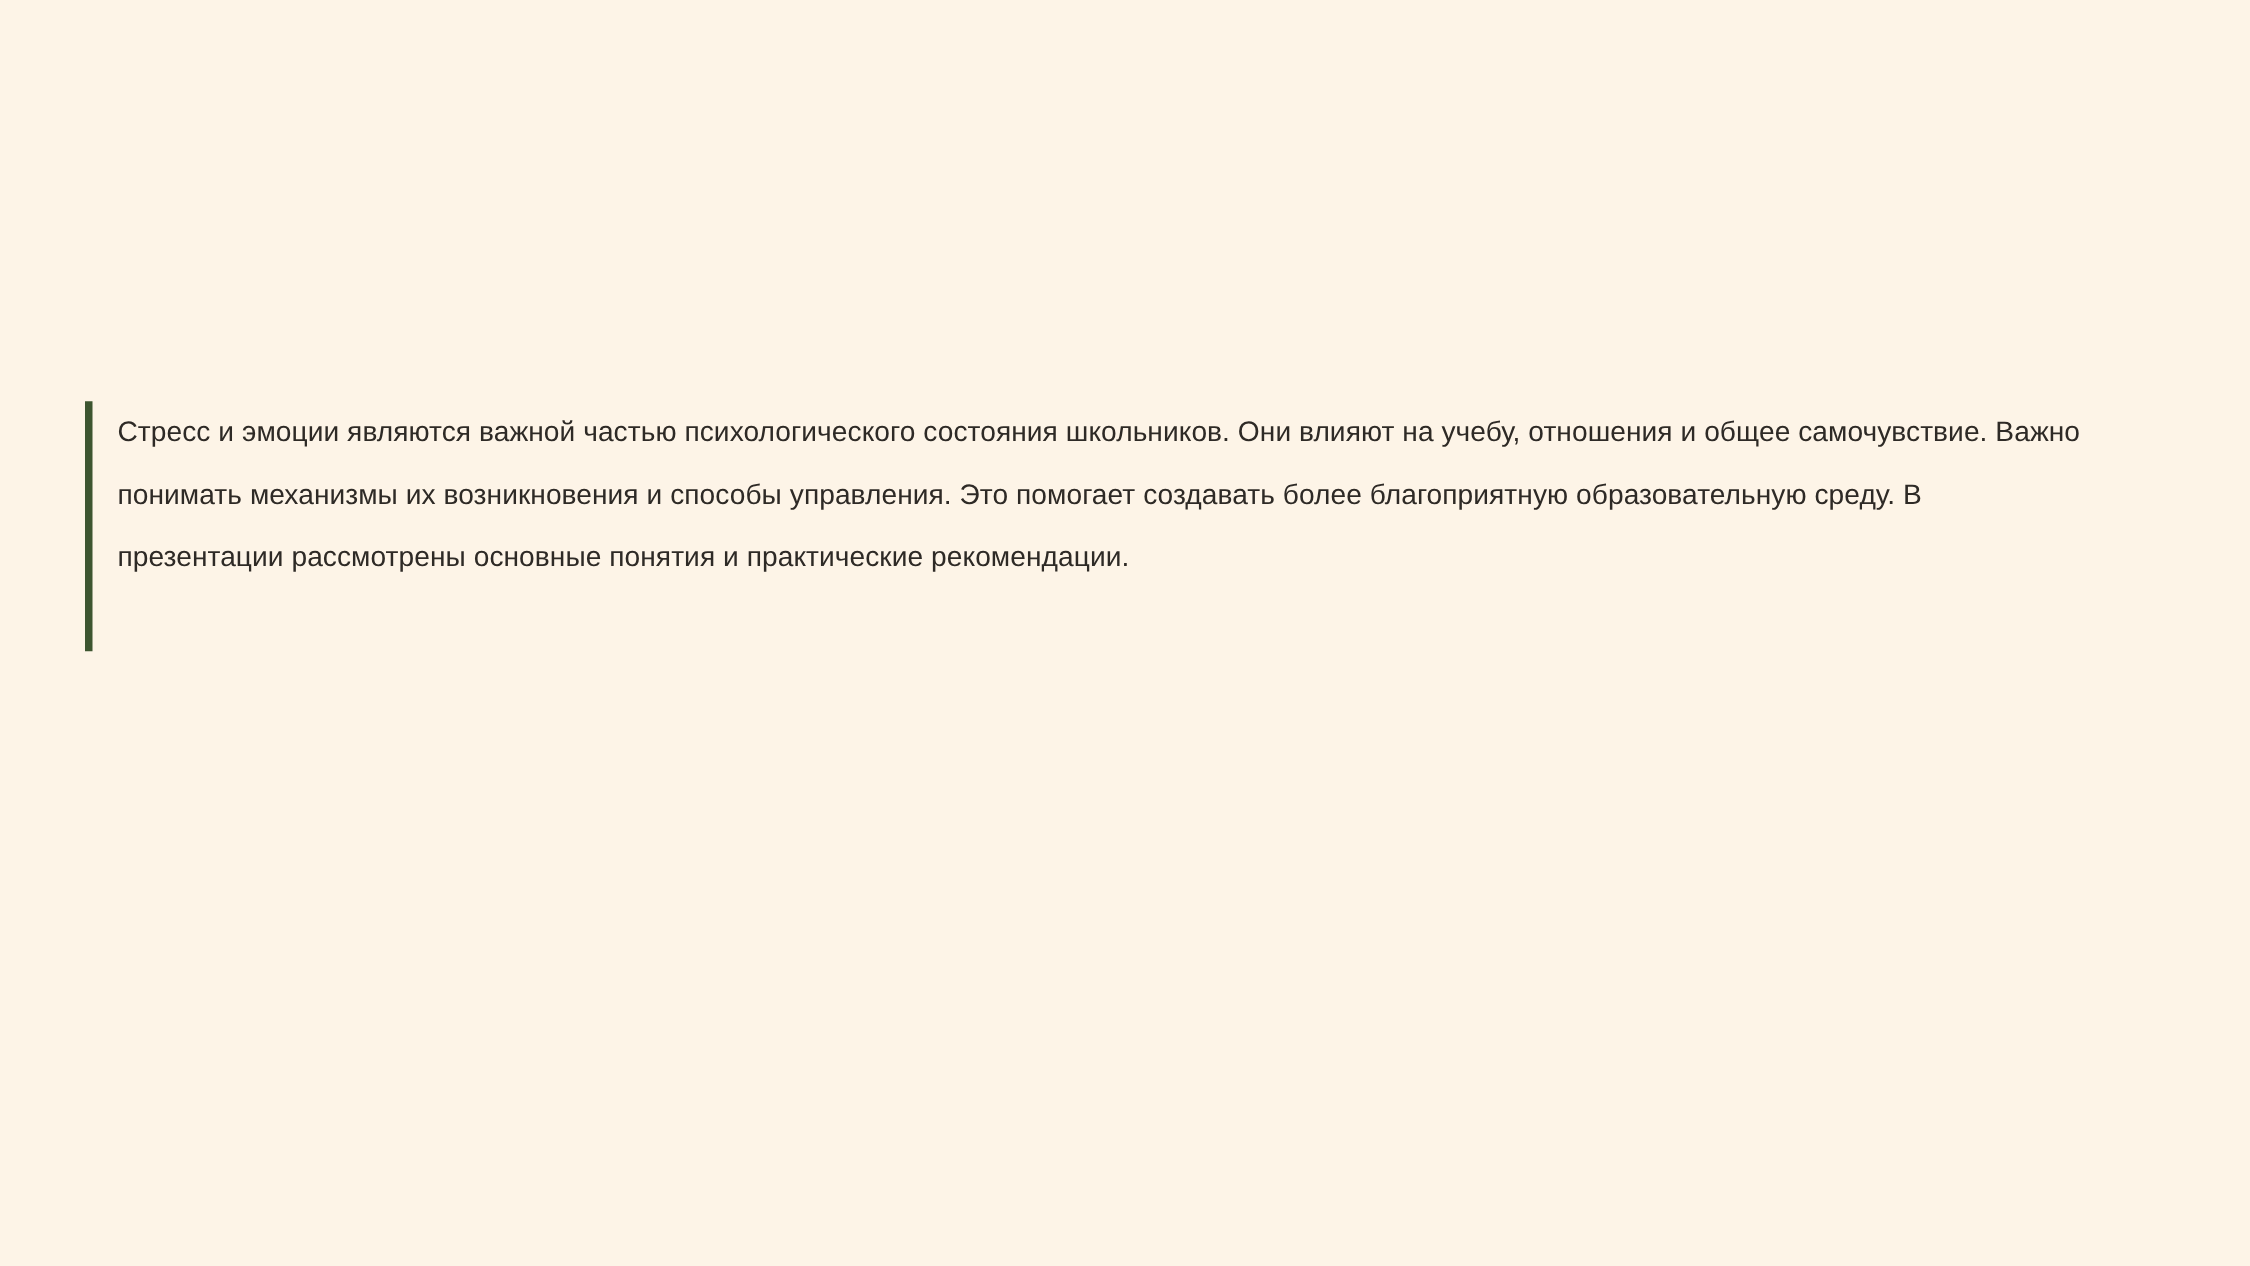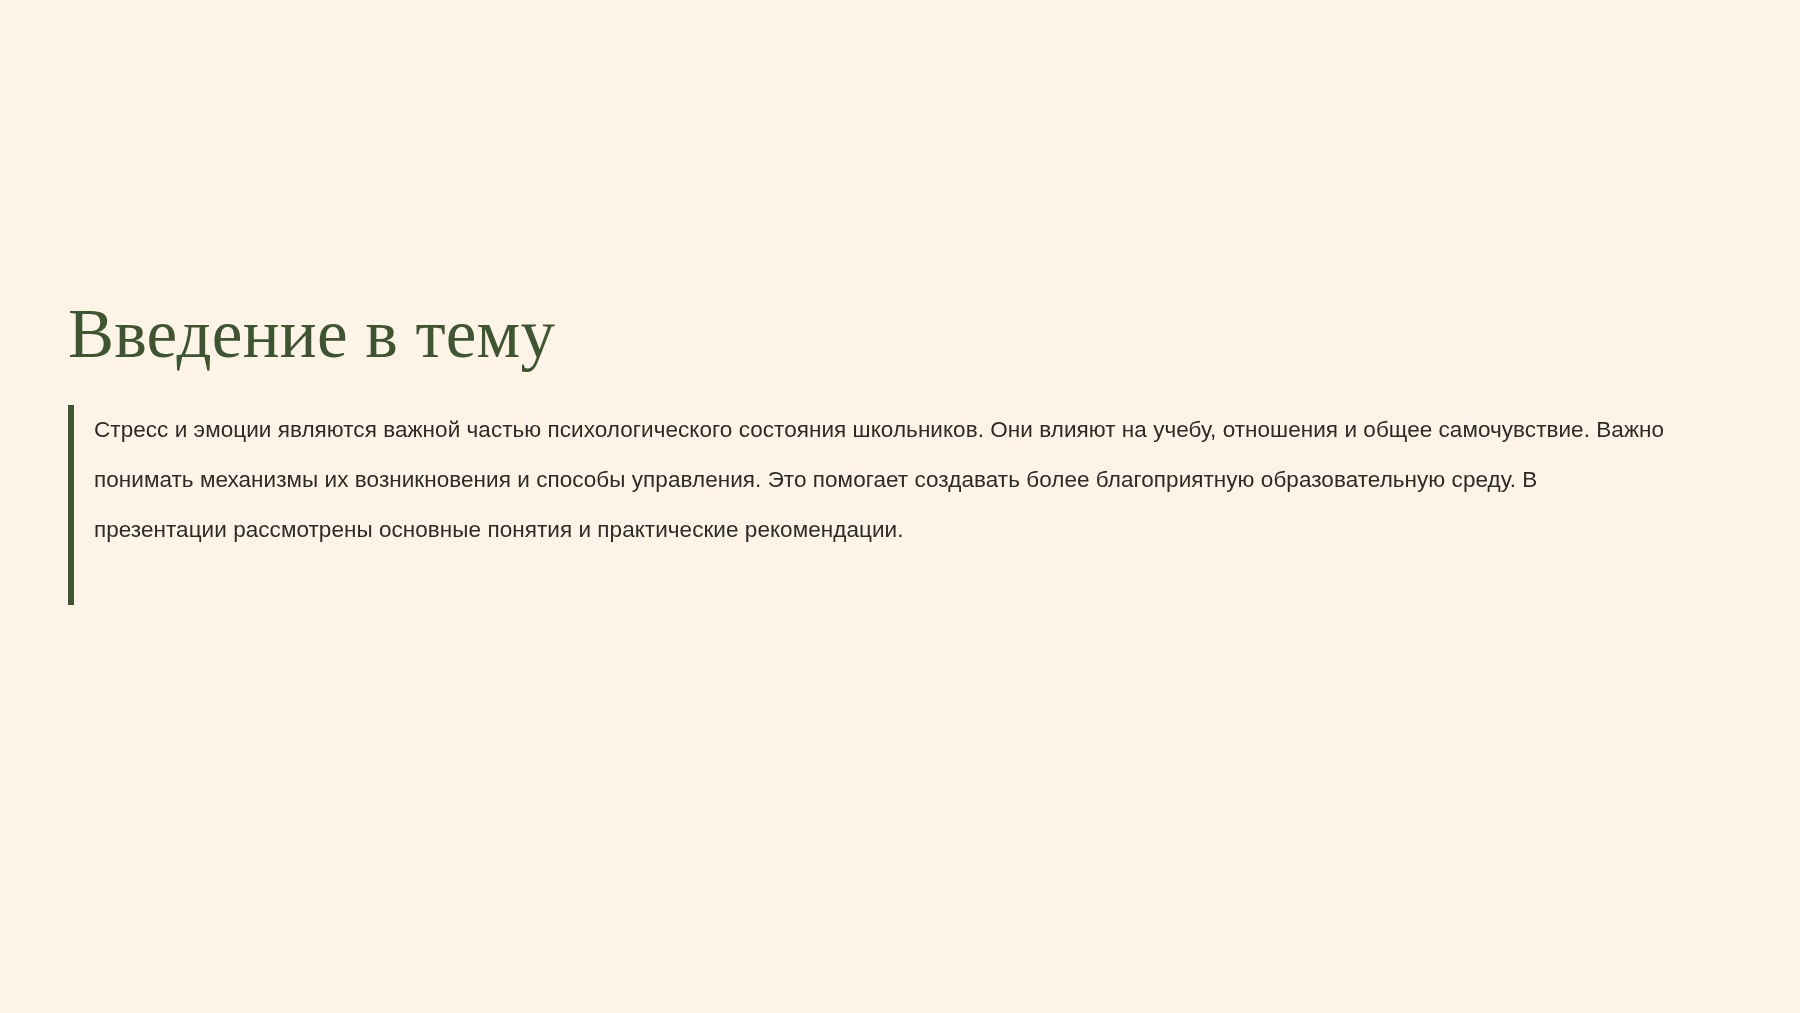--- a/index.html
+++ b/index.html
@@ -73,21 +73,20 @@
     -webkit-font-smoothing: antialiased;
   }
 </style>
 </head>
 <body>
 
 <div id="slide">
 
   <div id="content-area">
 
-    <h1 id="slide-title">Введение в тему</h1>
 
     <div id="body-block">
       <span id="accent-bar"></span>
       <p id="body-text">Стресс и эмоции являются важной частью психологического состояния школьников. Они влияют на учебу, отношения и общее самочувствие. Важно понимать механизмы их возникновения и способы управления. Это помогает создавать более благоприятную образовательную среду. В презентации рассмотрены основные понятия и практические рекомендации.</p>
     </div>
 
   </div>
 
 </div>
 

